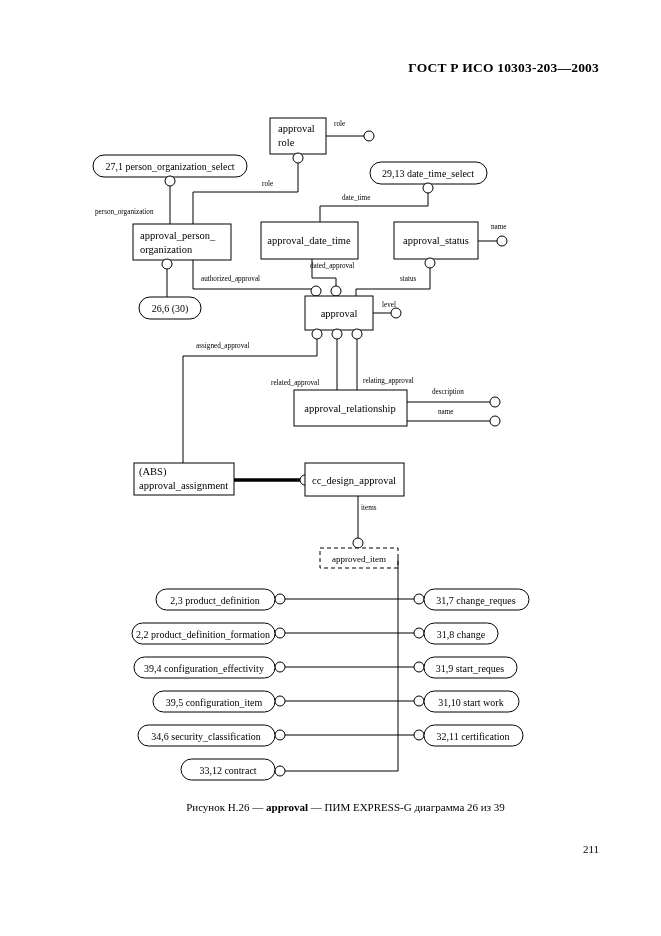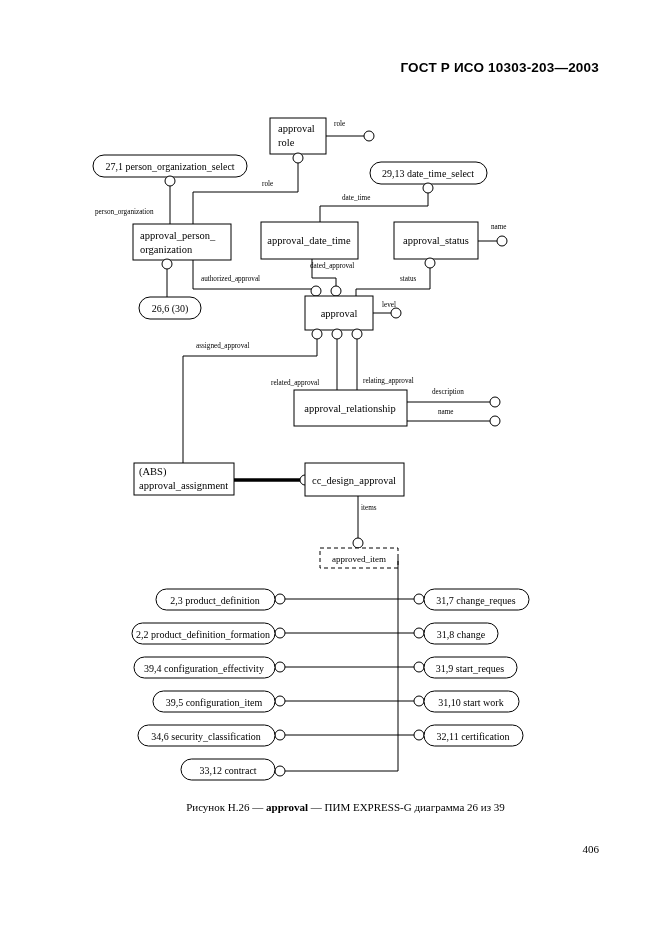--- a/index.html
+++ b/index.html
@@ -15,21 +15,21 @@
     position: relative;
     width: 661px;
     height: 936px;
     overflow: hidden;
     background: #ffffff;
   }
   #header-title {
     position: absolute;
     top: 60px;
     right: 62px;
-    font-family: Liberation Sans, sans-serif;
+    font-family: Liberation Serif, serif;
     font-weight: bold;
     font-size: 13.5px;
     letter-spacing: 0.2px;
     white-space: nowrap;
   }
   #diagram-svg {
     position: absolute;
     left: 0;
     top: 0;
   }
@@ -235,14 +235,14 @@
       <text class="attr-label" x="432" y="394">description</text>
       <text class="attr-label" x="438" y="414">name</text>
       <text class="attr-label" x="361" y="510">items</text>
     </g>
   </svg>
 
   <div id="figure-caption">
     <span>Рисунок Н.26 — </span><b>approval</b><span> — ПИМ EXPRESS-G диаграмма 26 из 39</span>
   </div>
 
-  <div id="page-number">406</div>
+  <div id="page-number">211</div>
 </div>
 
 </body></html>

